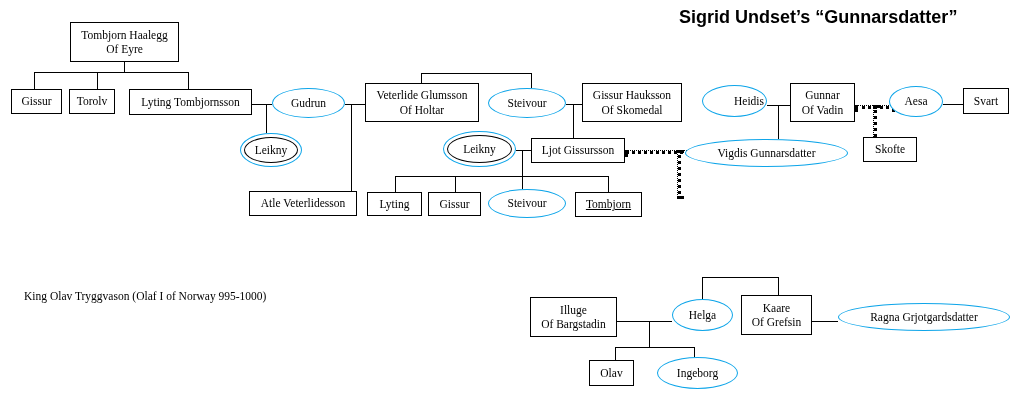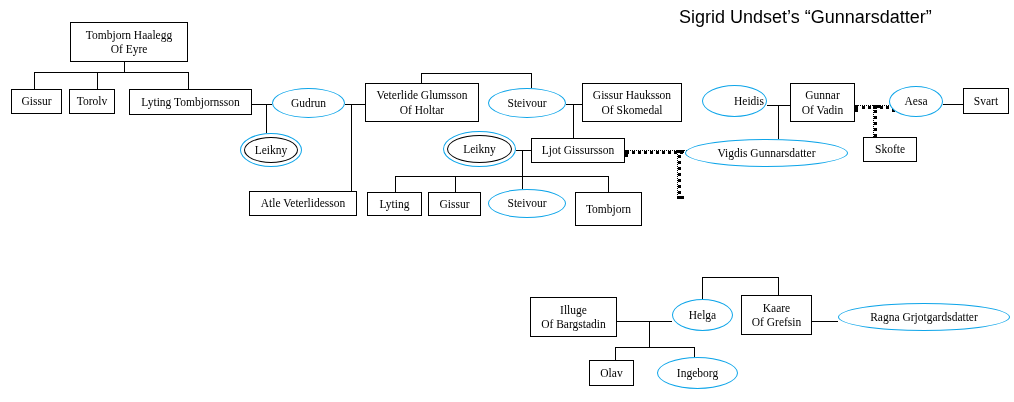--- a/index.html
+++ b/index.html
@@ -16,30 +16,31 @@
   .ellipse{border:1px solid #0ea5e9;border-radius:50%;}
   .double .ring{position:absolute;inset:3px;border:1px solid #000;border-radius:50%;}
   .node .lbl{position:relative;z-index:3;padding:0 2px;}
   .two .lbl{display:block;}
   .hl{position:absolute;height:0;border-top:1px solid #000;z-index:1;}
   .vl{position:absolute;width:0;border-left:1px solid #000;z-index:1;}
   .dot{border-style:dotted;}
   #title{
     position:absolute;left:679px;top:7px;z-index:2;
     font-family:"Liberation Sans","DejaVu Sans",sans-serif;
-    font-weight:normal;font-size:18px;letter-spacing:0px;white-space:nowrap;
+    font-weight:bold;font-size:18px;letter-spacing:0px;white-space:nowrap;
   }
   #king-note{position:absolute;left:24px;top:290px;font-size:11.5px;white-space:nowrap;z-index:2;}
 </style>
 </head>
 <body>
 
 <div id="canvas">
 
   <div id="title">Sigrid Undset’s “Gunnarsdatter”</div>
+  <div id="king-note">King Olav Tryggvason (Olaf I of Norway 995-1000)</div>
 
   <div class="vl" style="left:124px;top:62px;height:10px;"></div>
   <div class="hl" style="left:34px;top:72px;width:155px;"></div>
   <div class="vl" style="left:34px;top:72px;height:17px;"></div>
   <div class="vl" style="left:97px;top:72px;height:17px;"></div>
   <div class="vl" style="left:188px;top:72px;height:17px;"></div>
 
   <div class="hl" style="left:252px;top:104px;width:20px;"></div>
   <div class="vl" style="left:266px;top:104px;height:29px;"></div>
 
@@ -77,21 +78,21 @@
   <div class="vl" style="left:778px;top:277px;height:18px;"></div>
 
   <div class="hl" style="left:617px;top:321px;width:55px;"></div>
   <div class="vl" style="left:649px;top:321px;height:26px;"></div>
   <div class="hl" style="left:615px;top:347px;width:79px;"></div>
   <div class="vl" style="left:615px;top:347px;height:13px;"></div>
   <div class="vl" style="left:694px;top:347px;height:10px;"></div>
 
   <div class="hl" style="left:812px;top:321px;width:26px;"></div>
 
-  <div class="node box two" style="left:70px;top:22px;width:118px;height:40px;">
+  <div class="node box two" style="left:70px;top:22px;width:109px;height:40px;">
     <span>
         <span class="lbl">Tombjorn Haalegg</span>
         <span class="lbl">Of Eyre</span>
       </span>
   </div>
   <div class="node box" style="left:11px;top:89px;width:51px;height:25px;">
     <span class="lbl">Gissur</span>
   </div>
   <div class="node box" style="left:69px;top:89px;width:46px;height:25px;">
     <span class="lbl">Torolv</span>
@@ -133,21 +134,21 @@
   </div>
   <div class="node box" style="left:367px;top:192px;width:55px;height:24px;">
     <span class="lbl">Lyting</span>
   </div>
   <div class="node box" style="left:428px;top:192px;width:53px;height:24px;">
     <span class="lbl">Gissur</span>
   </div>
   <div class="node ellipse" style="left:488px;top:189px;width:78px;height:29px;">
     <span class="lbl">Steivour</span>
   </div>
-  <div class="node box" style="left:575px;top:192px;width:67px;height:34px;">
+  <div class="node box" style="left:575px;top:192px;width:67px;height:25px;text-decoration:underline;">
     <span class="lbl">Tombjorn</span>
   </div>
   <div class="node ellipse" style="left:702px;top:85px;width:65px;height:32px;justify-content:flex-end;">
     <span class="lbl">Heidis</span>
   </div>
   <div class="node box two" style="left:790px;top:83px;width:65px;height:39px;">
     <span>
         <span class="lbl">Gunnar</span>
         <span class="lbl">Of Vadin</span>
       </span>

